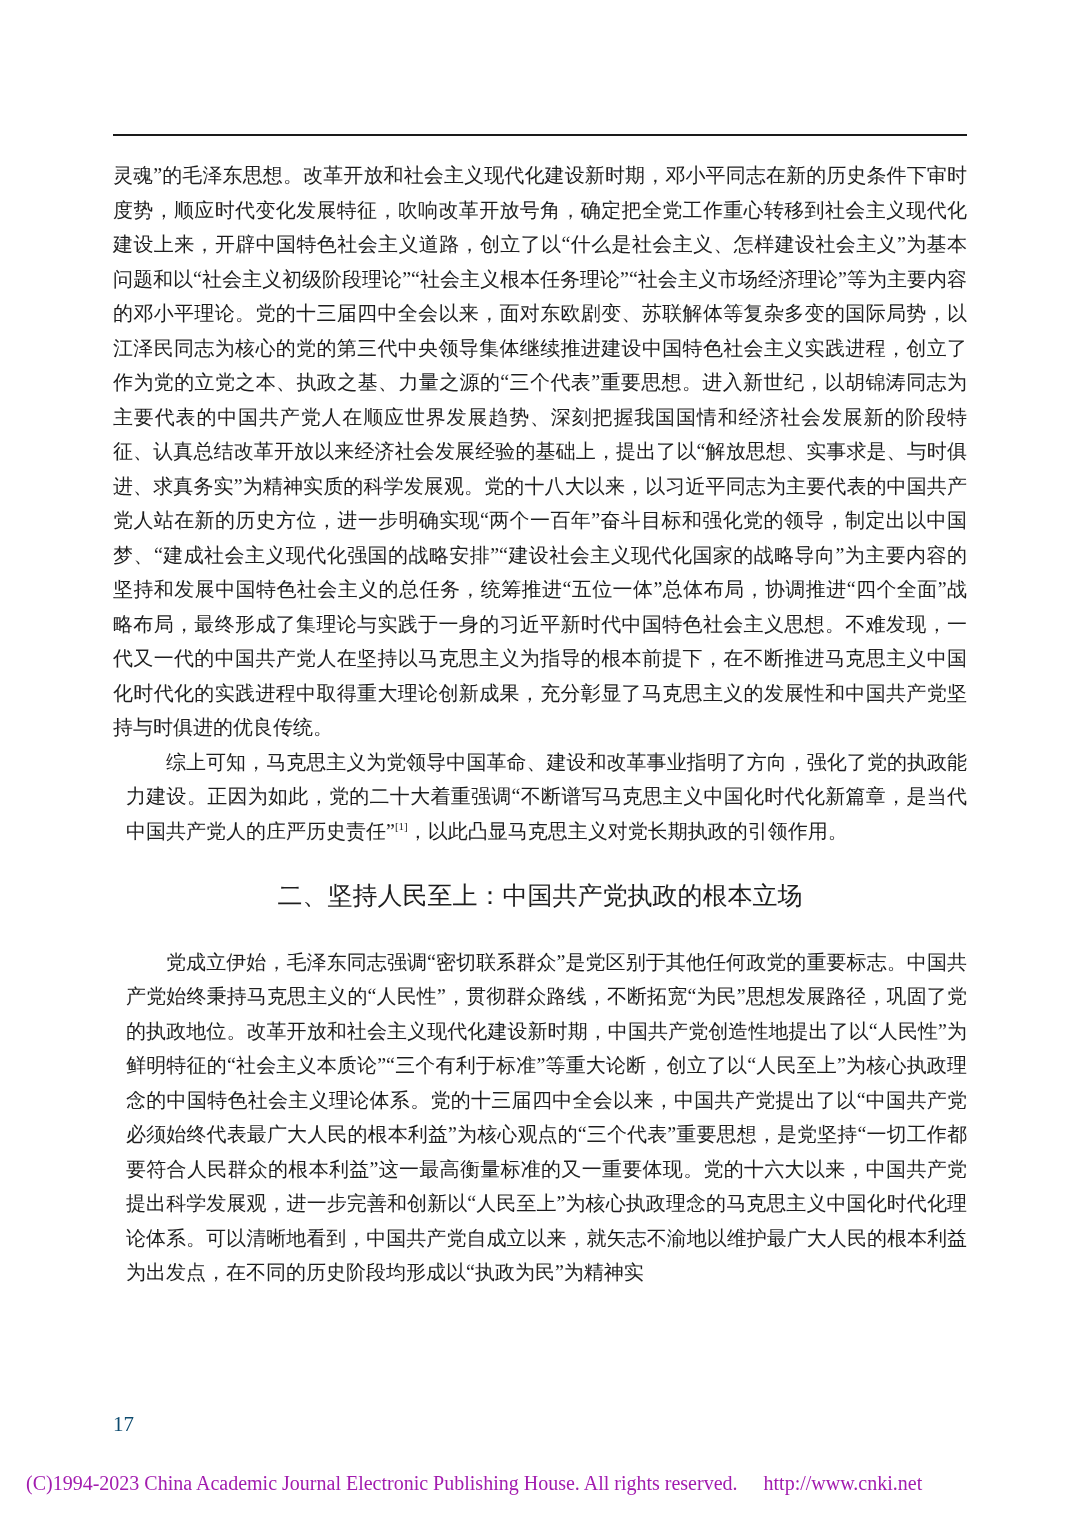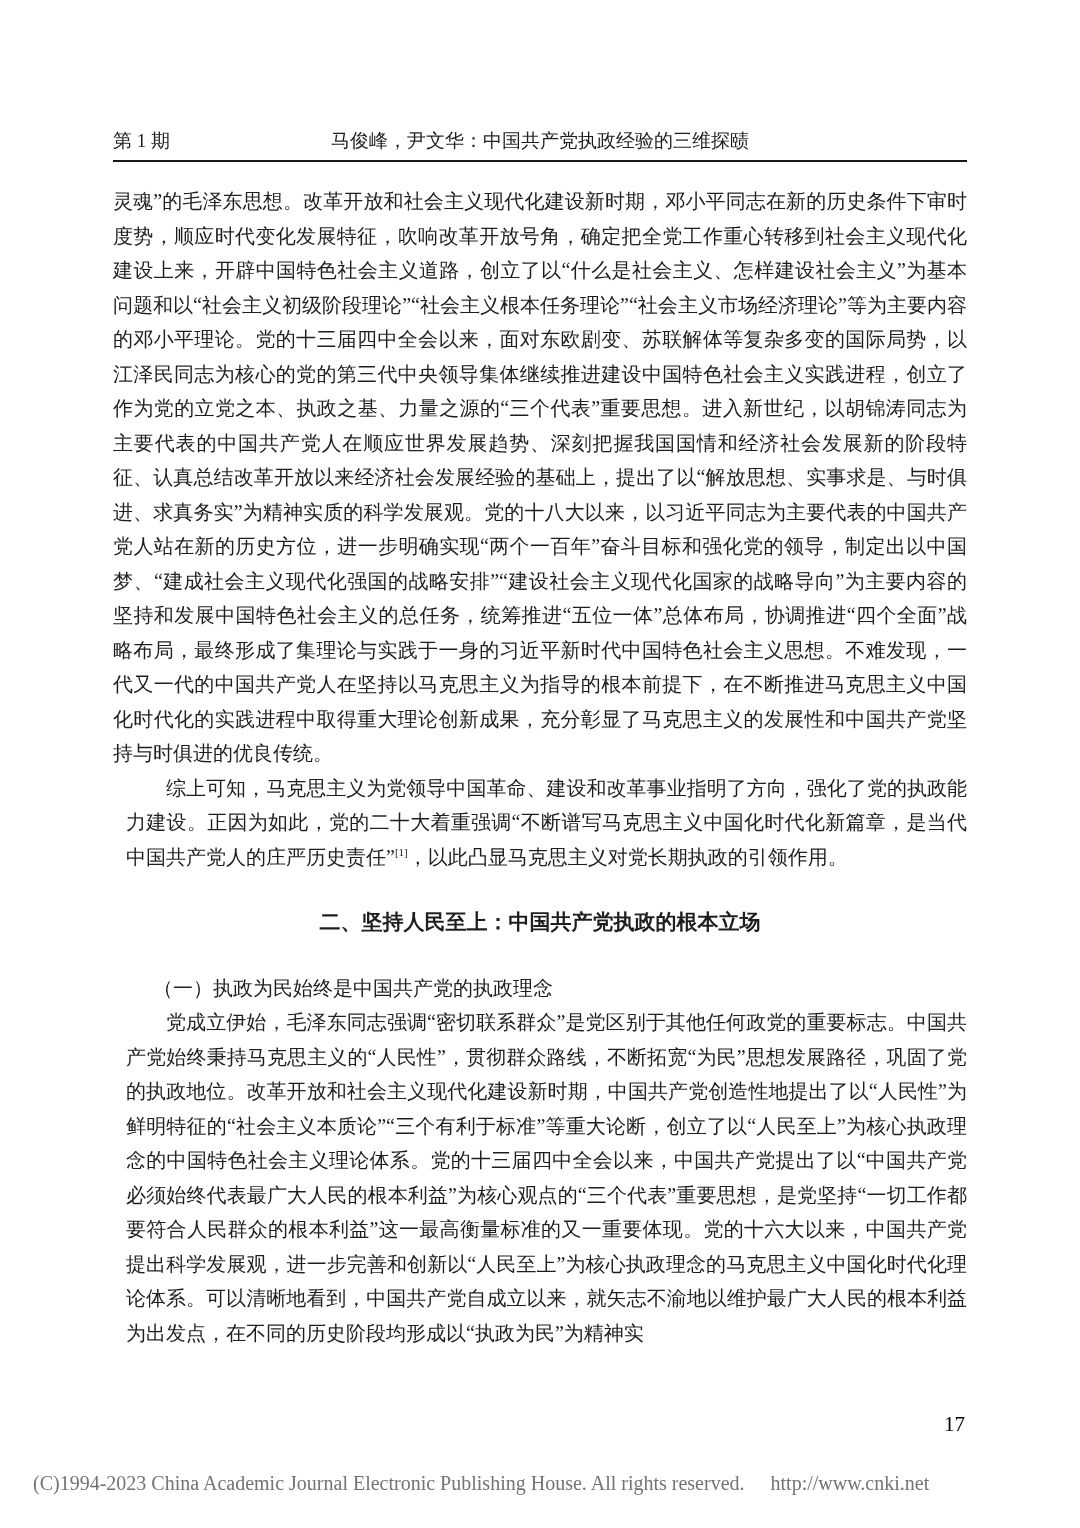--- a/index.html
+++ b/index.html
@@ -54,76 +54,70 @@
   .bodytext p {
     margin: 0;
     padding: 0;
   }
   p.indent {
     text-indent: 2em;
     margin-left: 13px;
   }
   .section-heading {
     text-align: center;
-    font-weight: bold;
-    font-size: 21px;
+    font-weight: normal;
+    font-size: 25px;
     margin: 31px 0 31px 0 !important;
     text-indent: 0;
   }
   .subsection-heading {
     text-indent: 2em;
     margin-top: 14px !important;
   }
   sup.ref {
     font-size: 0.55em;
     vertical-align: super;
     line-height: 0;
   }
   .page-number {
     position: absolute;
     top: 1412px;
     left: 113px;
     width: 852px;
-    text-align: right;
     font-size: 21px;
-    color: #000000;
+    color: #0c4a6e;
   }
   .copyright-line {
     position: absolute;
-    left: 33px;
+    left: 26px;
     top: 1472px;
     font-size: 20px;
-    color: #737373;
+    color: #a21caf;
     white-space: nowrap;
   }
   .copyright-line .url {
     margin-left: 26px;
   }
 </style>
 </head>
 <body>
 
 <div class="content">
 
-  <div class="page-header">
-    <span class="issue-no">第 1 期</span>
-    <span class="running-title">马俊峰，尹文华：中国共产党执政经验的三维探赜</span>
-  </div>
   <hr class="header-rule">
 
   <div class="bodytext">
 
     <p>灵魂”的毛泽东思想。改革开放和社会主义现代化建设新时期，邓小平同志在新的历史条件下审时度势，顺应时代变化发展特征，吹响改革开放号角，确定把全党工作重心转移到社会主义现代化建设上来，开辟中国特色社会主义道路，创立了以“什么是社会主义、怎样建设社会主义”为基本问题和以“社会主义初级阶段理论”“社会主义根本任务理论”“社会主义市场经济理论”等为主要内容的邓小平理论。党的十三届四中全会以来，面对东欧剧变、苏联解体等复杂多变的国际局势，以江泽民同志为核心的党的第三代中央领导集体继续推进建设中国特色社会主义实践进程，创立了作为党的立党之本、执政之基、力量之源的“三个代表”重要思想。进入新世纪，以胡锦涛同志为主要代表的中国共产党人在顺应世界发展趋势、深刻把握我国国情和经济社会发展新的阶段特征、认真总结改革开放以来经济社会发展经验的基础上，提出了以“解放思想、实事求是、与时俱进、求真务实”为精神实质的科学发展观。党的十八大以来，以习近平同志为主要代表的中国共产党人站在新的历史方位，进一步明确实现“两个一百年”奋斗目标和强化党的领导，制定出以中国梦、“建成社会主义现代化强国的战略安排”“建设社会主义现代化国家的战略导向”为主要内容的坚持和发展中国特色社会主义的总任务，统筹推进“五位一体”总体布局，协调推进“四个全面”战略布局，最终形成了集理论与实践于一身的习近平新时代中国特色社会主义思想。不难发现，一代又一代的中国共产党人在坚持以马克思主义为指导的根本前提下，在不断推进马克思主义中国化时代化的实践进程中取得重大理论创新成果，充分彰显了马克思主义的发展性和中国共产党坚持与时俱进的优良传统。</p>
 
     <p class="indent"><span>综上可知，马克思主义为党领导中国革命、建设和改革事业指明了方向，强化了党的执政能力建设。正因为如此，党的二十大着重强调“不断谱写马克思主义中国化时代化新篇章，是当代中国共产党人的庄严历史责任”</span><sup class="ref">[1]</sup><span>，以此凸显马克思主义对党长期执政的引领作用。</span></p>
 
     <p class="section-heading">二、坚持人民至上：中国共产党执政的根本立场</p>
 
 
-    <p class="subsection-heading">（一）执政为民始终是中国共产党的执政理念</p>
 
     <p class="indent">党成立伊始，毛泽东同志强调“密切联系群众”是党区别于其他任何政党的重要标志。中国共产党始终秉持马克思主义的“人民性”，贯彻群众路线，不断拓宽“为民”思想发展路径，巩固了党的执政地位。改革开放和社会主义现代化建设新时期，中国共产党创造性地提出了以“人民性”为鲜明特征的“社会主义本质论”“三个有利于标准”等重大论断，创立了以“人民至上”为核心执政理念的中国特色社会主义理论体系。党的十三届四中全会以来，中国共产党提出了以“中国共产党必须始终代表最广大人民的根本利益”为核心观点的“三个代表”重要思想，是党坚持“一切工作都要符合人民群众的根本利益”这一最高衡量标准的又一重要体现。党的十六大以来，中国共产党提出科学发展观，进一步完善和创新以“人民至上”为核心执政理念的马克思主义中国化时代化理论体系。可以清晰地看到，中国共产党自成立以来，就矢志不渝地以维护最广大人民的根本利益为出发点，在不同的历史阶段均形成以“执政为民”为精神实</p>
 
   </div>
 
 </div>
 
 <div class="page-number">17</div>
 
 <div class="copyright-line"><span>(C)1994-2023 China Academic Journal Electronic Publishing House. All rights reserved.</span><span class="url">http://www.cnki.net</span></div>

